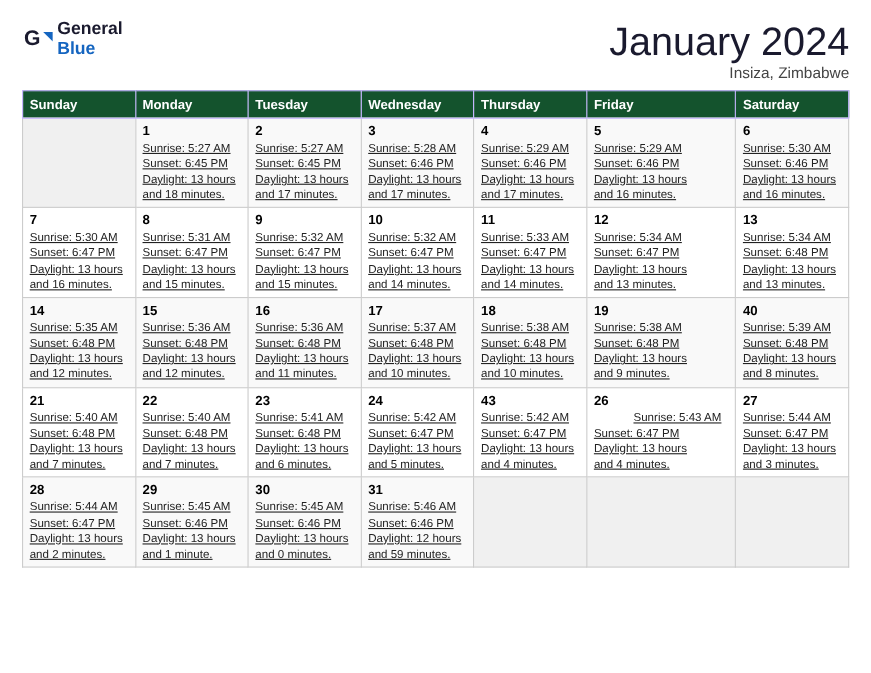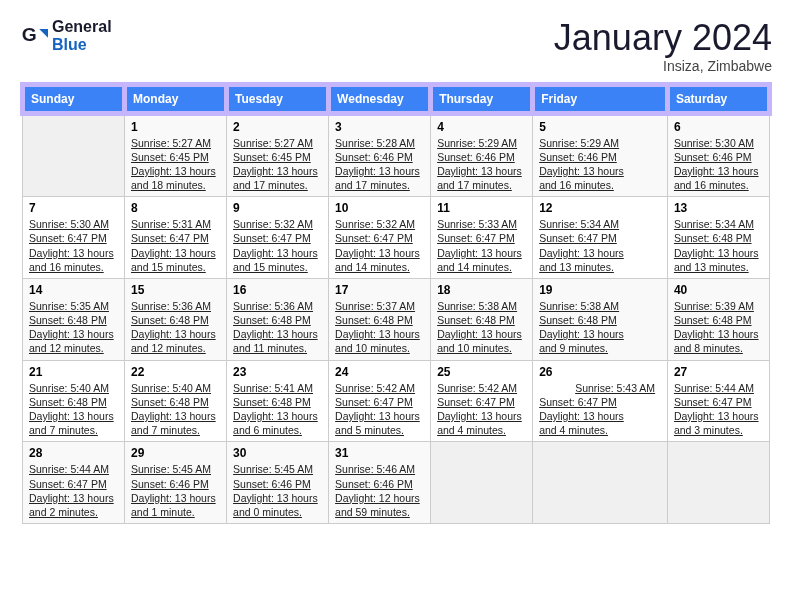--- a/index.html
+++ b/index.html
@@ -41,27 +41,27 @@
     .subtitle {
       font-size: 14px;
       color: #444;
     }
     table {
       width: 100%;
       border-collapse: collapse;
       font-size: 11px;
     }
     thead tr th {
-      background: #3b82f6;
+      background: #14532d;
       color: #fff;
       padding: 5px 6px;
       text-align: left;
       font-size: 12px;
       font-weight: bold;
-      border: 5px solid #c4b5fd;
+      border: 1px solid #c4b5fd;
     }
     tbody tr td {
       border: 1px solid #ccc;
       padding: 4px 6px;
       vertical-align: top;
       min-width: 95px;
       height: 78px;
     }
     tbody tr:nth-child(odd) td {
       background: #f9f9f9;
@@ -216,21 +216,21 @@
 Daylight: 13 hours
 and 7 minutes.</span></td>
           <td><span class="day-num">23</span><span class="cell-text" style="white-space: pre-line;">Sunrise: 5:41 AM
 Sunset: 6:48 PM
 Daylight: 13 hours
 and 6 minutes.</span></td>
           <td><span class="day-num">24</span><span class="cell-text" style="white-space: pre-line;">Sunrise: 5:42 AM
 Sunset: 6:47 PM
 Daylight: 13 hours
 and 5 minutes.</span></td>
-          <td><span class="day-num">25</span><span class="cell-text" style="white-space: pre-line;">Sunrise: 5:42 AM
+          <td><span class="day-num">43</span><span class="cell-text" style="white-space: pre-line;">Sunrise: 5:42 AM
 Sunset: 6:47 PM
 Daylight: 13 hours
 and 4 minutes.</span></td>
           <td><span class="day-num">26</span><span class="cell-text" style="white-space: pre-line; margin-left: 36px;">Sunrise: 5:43 AM
 Sunset: 6:47 PM
 Daylight: 13 hours
 and 4 minutes.</span></td>
           <td><span class="day-num">27</span><span class="cell-text" style="white-space: pre-line;">Sunrise: 5:44 AM
 Sunset: 6:47 PM
 Daylight: 13 hours

